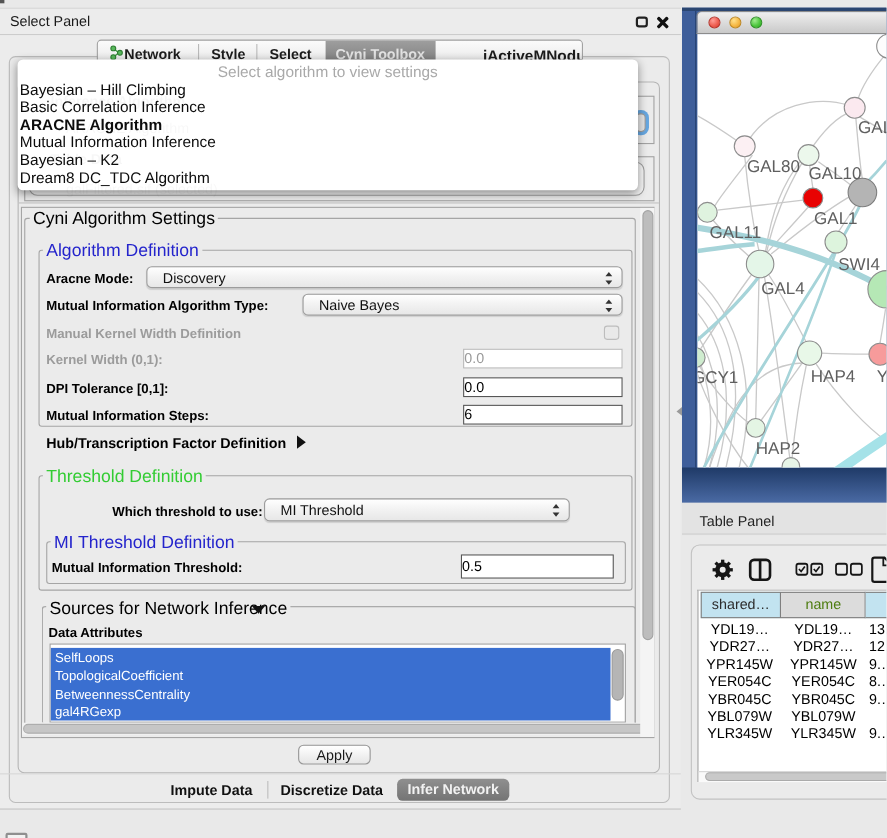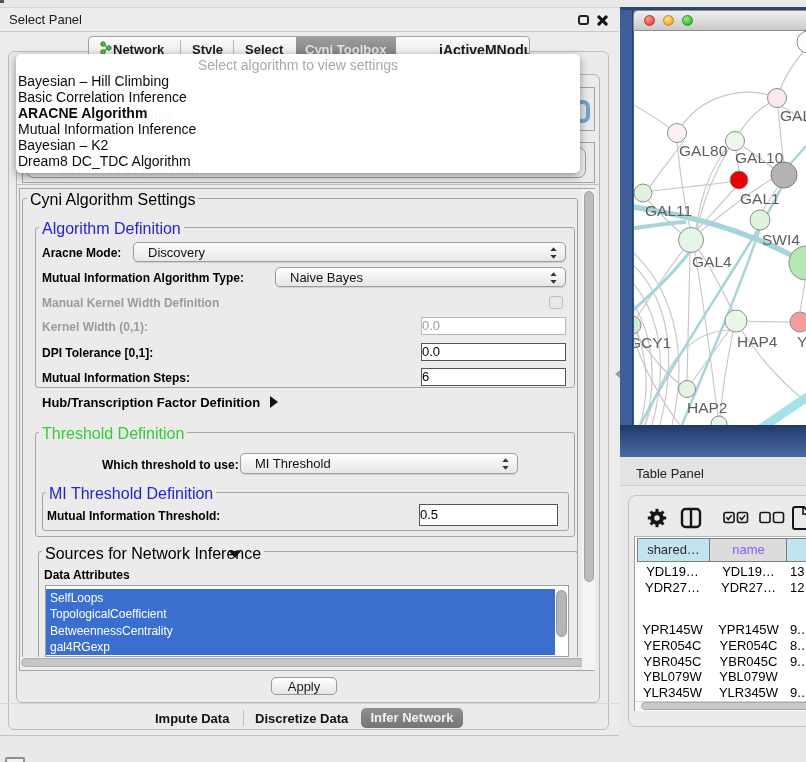--- a/index.html
+++ b/index.html
@@ -270,25 +270,25 @@
   </g>
   <path d="M155 3 h9 l6 6 v14 a2 2 0 0 1 -2 2 h-13 a2 2 0 0 1 -2 -2 v-18 a2 2 0 0 1 2 -2 Z" fill="none" stroke="#161616" stroke-width="2"></path>
   <path d="M163 3 v7 h7" fill="none" stroke="#161616" stroke-width="1.6"></path>
 </svg>
 
 <div class="abs" style="left:634px;top:536px;width:172px;height:175px;background:#fff;border-left:1px solid #9e9e9e;border-top:1px solid #b5b5b5;overflow:hidden;">
   <div class="abs" style="left:2px;top:1px;width:73px;height:24px;background:#c2e3f0;border:1px solid #7f7f7f;"></div>
   <div class="abs" style="left:75px;top:1px;width:77px;height:24px;background:#dcdcdc;border:1px solid #7f7f7f;border-left:none;"></div>
   <div class="abs" style="left:152px;top:1px;width:40px;height:24px;background:#c2e3f0;border:1px solid #7f7f7f;border-left:none;"></div>
   <div class="abs" style="left:2px;top:5px;width:73px;text-align:center;font-size:13px;color:#2c2c2c;">shared…</div>
-  <div class="abs" style="left:75px;top:5px;width:77px;text-align:center;font-size:13px;color:#8b5cf6;">name</div>
+  <div class="abs" style="left:75px;top:5px;width:77px;text-align:center;font-size:13px;color:#4d7c0f;">name</div>
   <div class="abs" style="left:0;top:27px;width:172px;font-size:13px;color:#000;">
     <div style="height:15.9px;position:relative;white-space:nowrap;"><span style="display:inline-block;width:75px;text-align:center;">YDL19…</span><span style="display:inline-block;width:77px;text-align:center;">YDL19…</span><span style="position:absolute;left:155px;">13…</span></div>
     <div style="height:15.9px;position:relative;white-space:nowrap;"><span style="display:inline-block;width:75px;text-align:center;">YDR27…</span><span style="display:inline-block;width:77px;text-align:center;">YDR27…</span><span style="position:absolute;left:155px;">12…</span></div>
-    <div style="height:15.9px;position:relative;white-space:nowrap;margin-top:26px;"><span style="display:inline-block;width:75px;text-align:center;">YPR145W</span><span style="display:inline-block;width:77px;text-align:center;">YPR145W</span><span style="position:absolute;left:155px;">9.…</span></div>
+    <div style="height:15.9px;position:relative;white-space:nowrap;"><span style="display:inline-block;width:75px;text-align:center;">YPR145W</span><span style="display:inline-block;width:77px;text-align:center;">YPR145W</span><span style="position:absolute;left:155px;">9.…</span></div>
     <div style="height:15.9px;position:relative;white-space:nowrap;"><span style="display:inline-block;width:75px;text-align:center;">YER054C</span><span style="display:inline-block;width:77px;text-align:center;">YER054C</span><span style="position:absolute;left:155px;">8.…</span></div>
     <div style="height:15.9px;position:relative;white-space:nowrap;"><span style="display:inline-block;width:75px;text-align:center;">YBR045C</span><span style="display:inline-block;width:77px;text-align:center;">YBR045C</span><span style="position:absolute;left:155px;">9.…</span></div>
     <div style="height:15.9px;position:relative;white-space:nowrap;"><span style="display:inline-block;width:75px;text-align:center;">YBL079W</span><span style="display:inline-block;width:77px;text-align:center;">YBL079W</span></div>
     <div style="height:15.9px;position:relative;white-space:nowrap;"><span style="display:inline-block;width:75px;text-align:center;">YLR345W</span><span style="display:inline-block;width:77px;text-align:center;">YLR345W</span><span style="position:absolute;left:155px;">9.…</span></div>
   </div>
   <div class="abs" style="left:0;top:164px;width:172px;height:11px;background:#fafafa;border-top:1px solid #d5d5d5;"></div>
   <div class="abs" style="left:6px;top:165px;width:170px;height:8px;background:#c9c9c9;border:1px solid #ababab;border-radius:4px;"></div>
 </div>
 
 <div class="abs" style="left:615px;top:370px;width:0;height:0;border-top:4px solid transparent;border-bottom:4px solid transparent;border-right:5px solid #9a9a9a;"></div>

